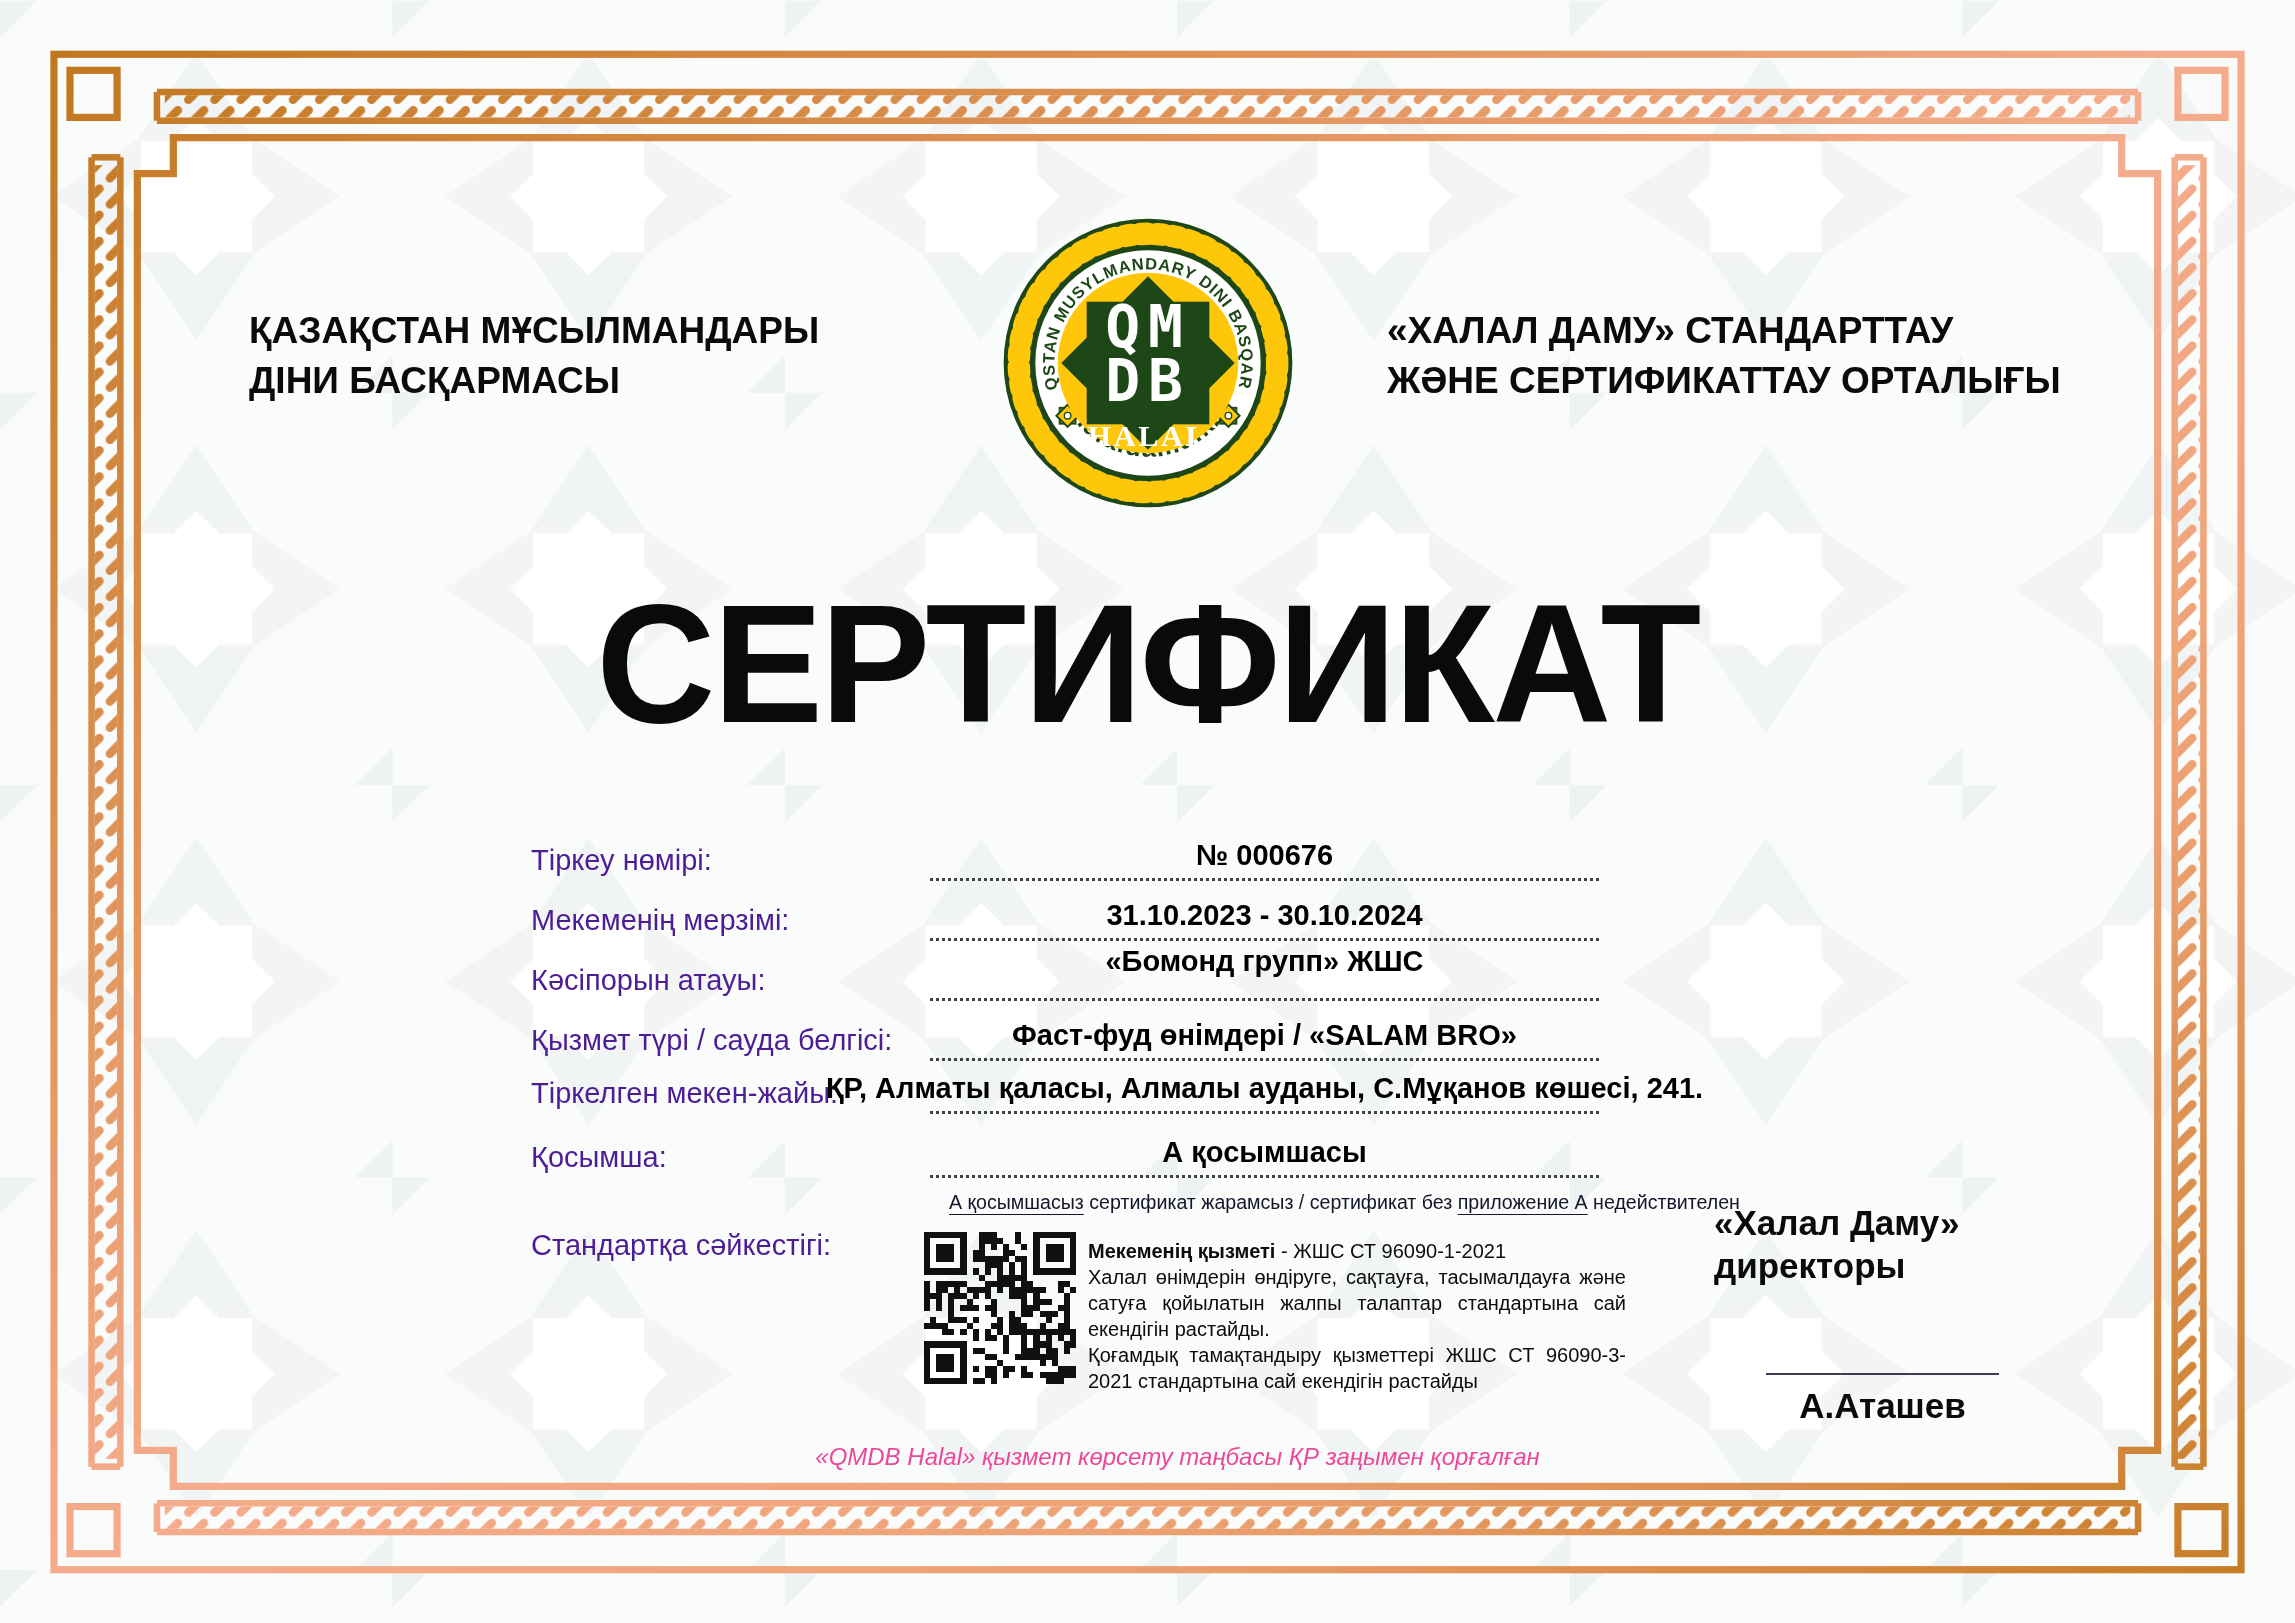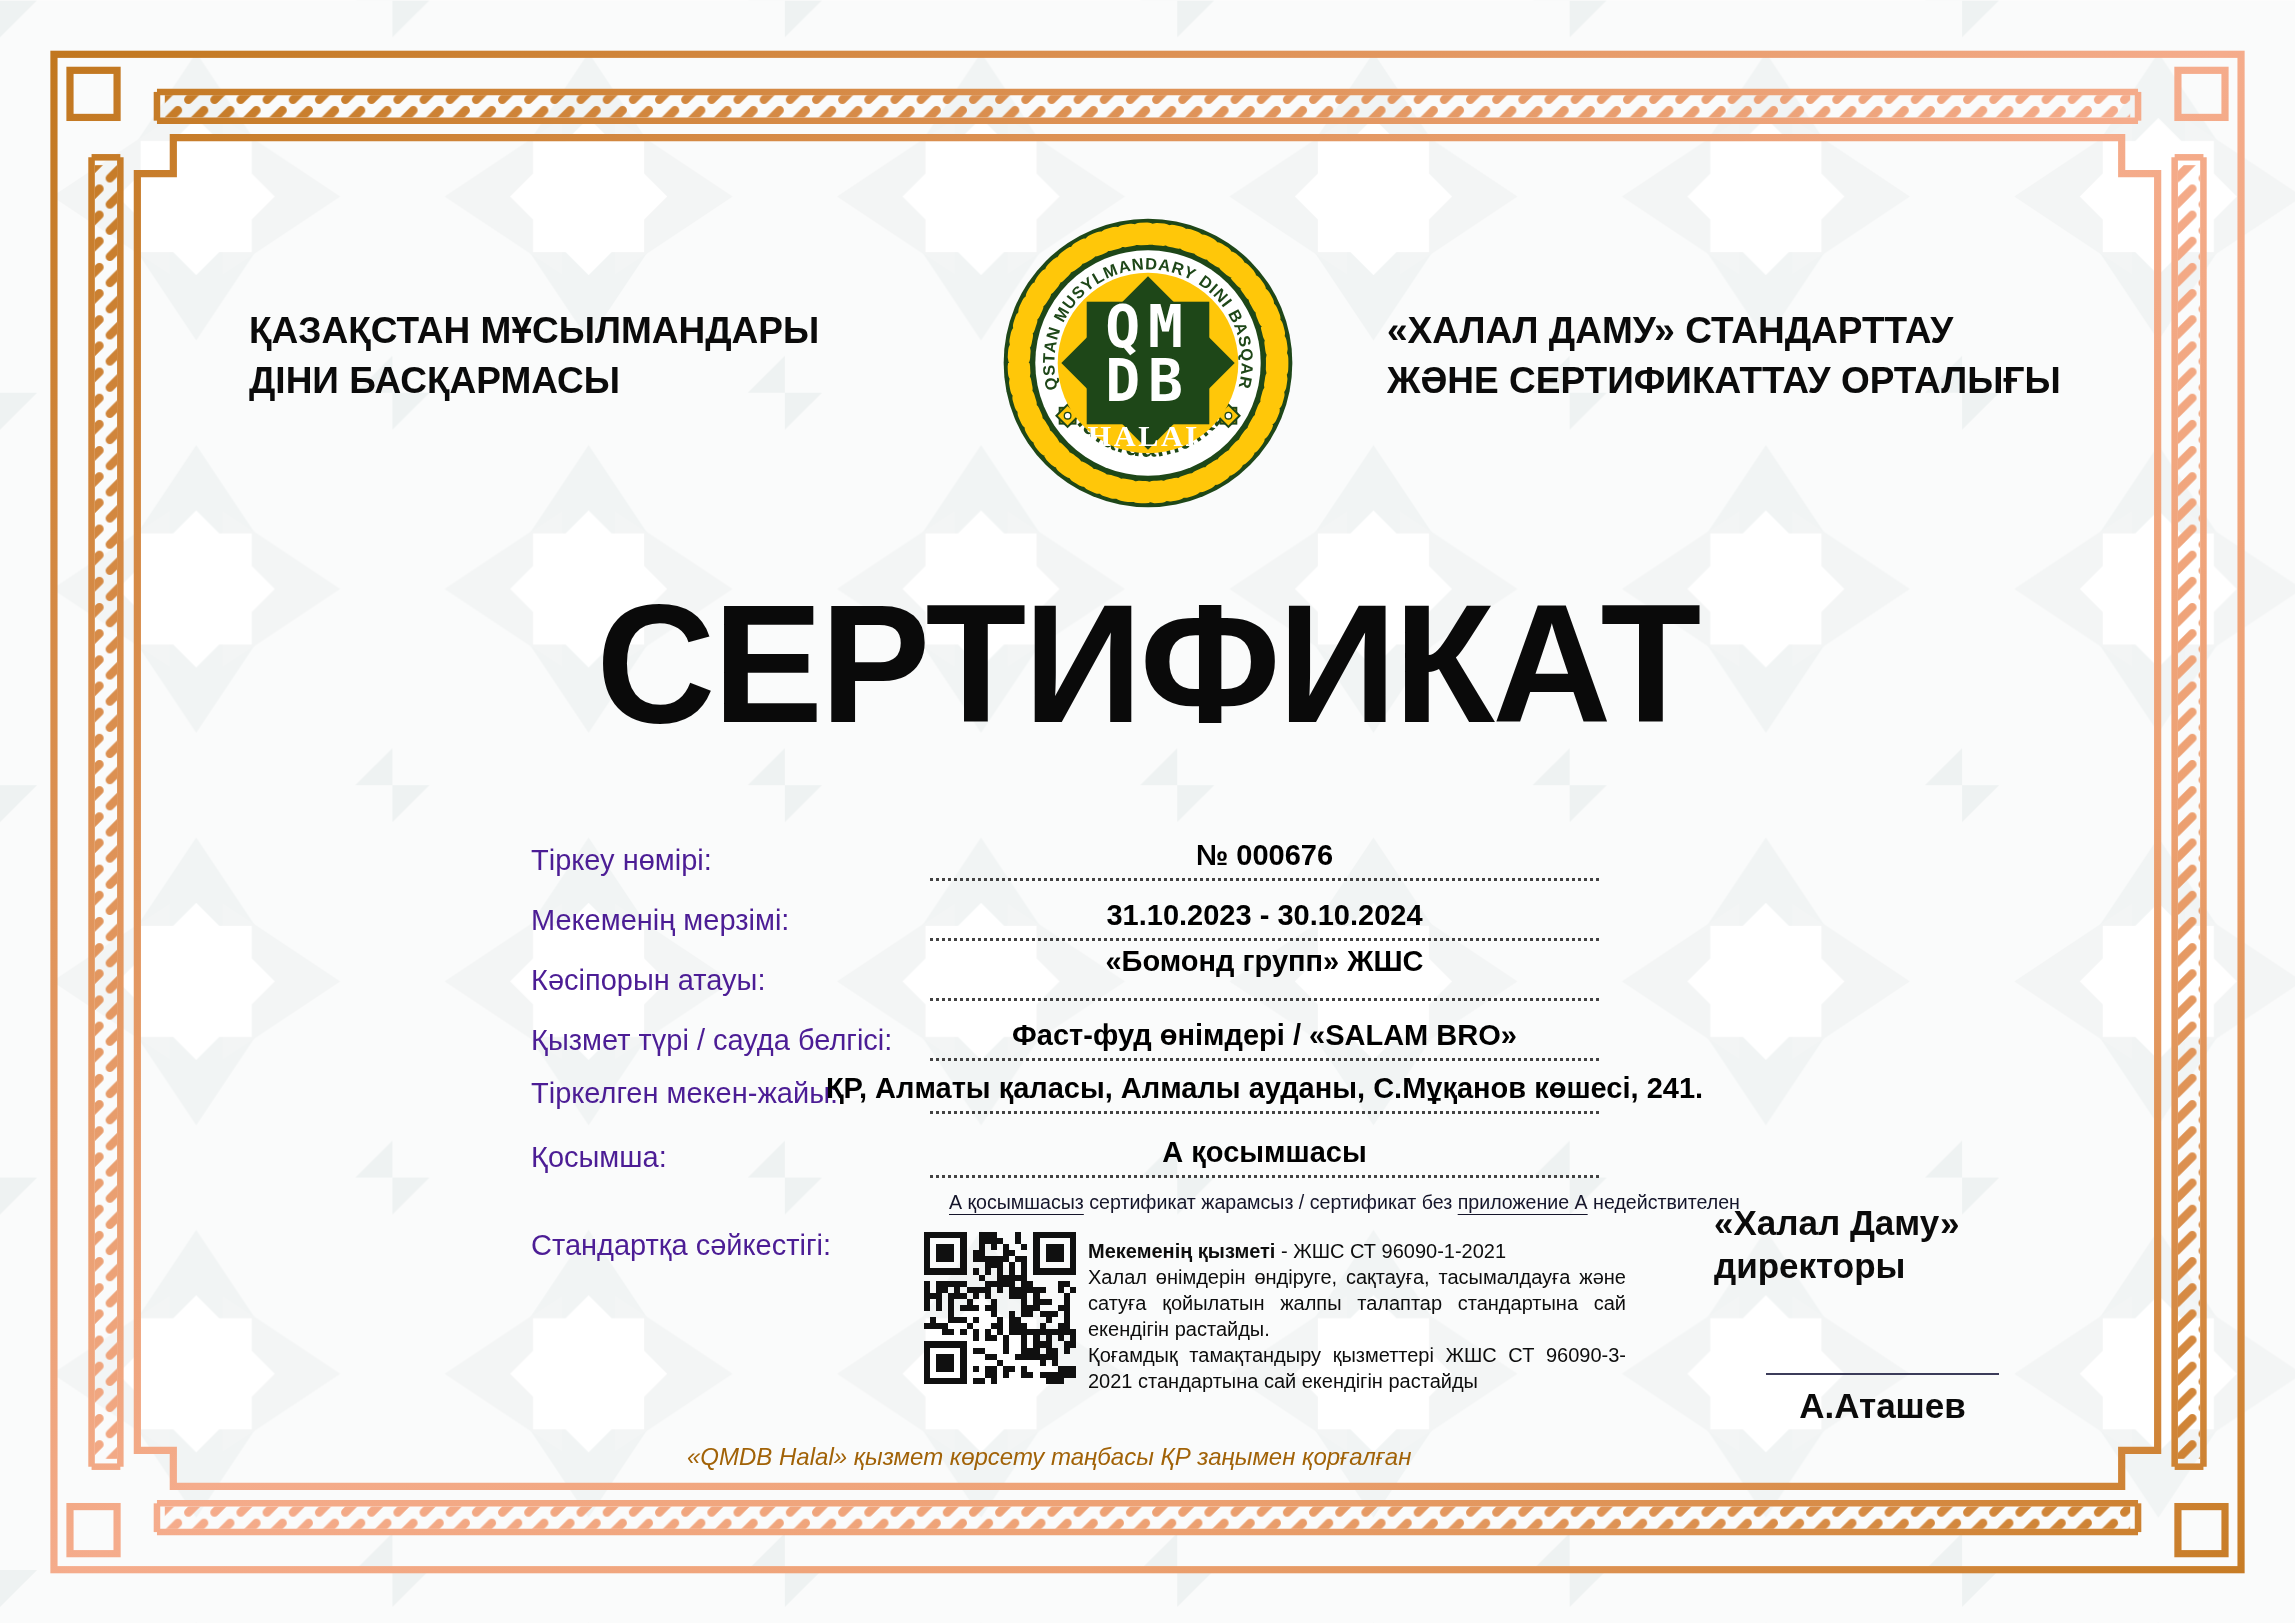--- a/index.html
+++ b/index.html
@@ -22,21 +22,21 @@
   .comp-text{left:1088px;top:1238px;width:538px;font-size:20px;line-height:26px;
              color:#0d0d0d;text-align:justify;}
   .comp-text .b{font-weight:bold;}
   .comp-text p{margin:0;text-align:justify;}
   .sig-org{left:1714px;width:340px;top:1201px;font-size:35px;line-height:43px;
            font-weight:bold;text-align:left;color:#0b0b0b;}
   .sig-line{left:1766px;width:233px;top:1373px;height:0;border-top:2.6px solid #3c3c5a;}
   .sig-name{left:1766px;width:233px;top:1386px;font-size:35px;font-weight:bold;
             text-align:center;color:#0b0b0b;}
   .footer-note{left:687px;width:981px;top:1443px;font-size:24px;font-style:italic;
-               color:#a16207;}
+               text-align:center;color:#ec4899;}
   #qr{left:924px;top:1232px;width:152px;height:152px;position:absolute;}
 </style>
 </head>
 <body>
 
 <div id="page">
 
   <svg class="layer" width="2295" height="1624" viewBox="0 0 3509 2482" aria-hidden="true">
     <defs>
       <pattern id="bgp" patternUnits="userSpaceOnUse" width="600" height="600">

